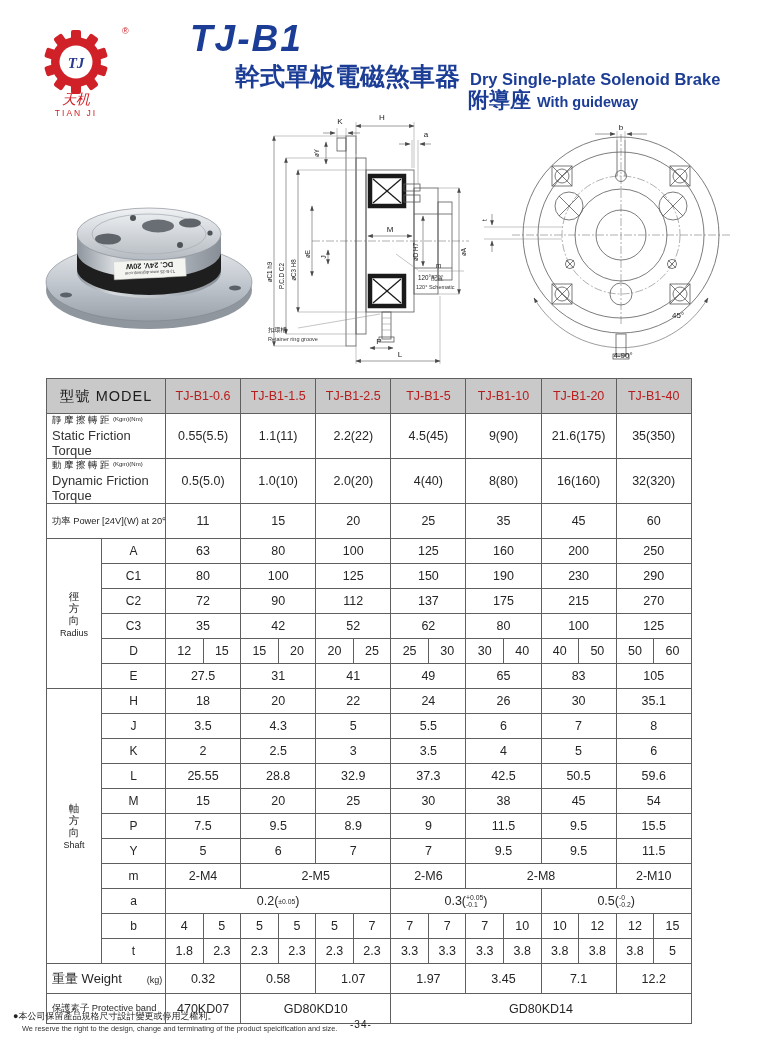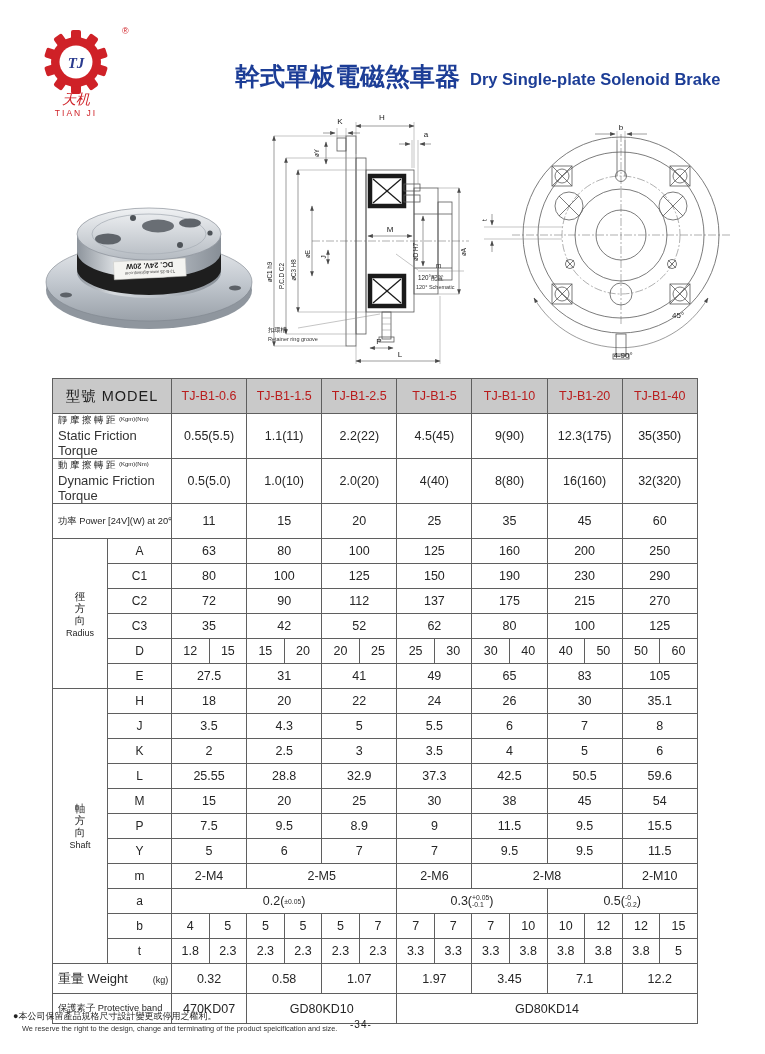--- a/index.html
+++ b/index.html
@@ -22,21 +22,21 @@
   .frontview{position:absolute;left:476px;top:120px;}
   .ln{stroke:#5a5a5a;stroke-width:0.8;fill:none;}
   .thin{stroke:#8a8a8a;stroke-width:0.5;fill:none;}
   .cl{stroke:#7a7a7a;stroke-width:0.6;fill:none;stroke-dasharray:8 2 2 2;}
   .dim{stroke:#5a5a5a;stroke-width:0.6;fill:none;marker-start:url(#ar);marker-end:url(#ar);}
   .dime{stroke:#5a5a5a;stroke-width:0.6;fill:none;marker-end:url(#ar);}
   .dl{font-family:"Liberation Sans",sans-serif;font-size:8px;fill:#222;}
   .dls{font-family:"Liberation Sans",sans-serif;font-size:6.3px;fill:#222;}
   .dlt{font-family:"Liberation Sans",sans-serif;font-size:5.5px;fill:#333;}
   
-  .spec{position:absolute;left:52px;top:378px;}
+  .spec{position:absolute;left:46px;top:378px;}
   table{border-collapse:collapse;table-layout:fixed;width:645px;border:1.5px solid #4a4a4a;}
   col.c-sec{width:55px;} col.c-dim{width:64px;} col.c-half{width:37.55px;}
   td,th{border:1px solid #5f5f5f;padding:0;text-align:center;vertical-align:middle;
         color:#262626;overflow:hidden;font-family:"Liberation Sans",sans-serif;}
   .rh th{height:34px;background:#c9c9c9;}
   th.mlabel{font-size:14.5px;font-weight:normal;letter-spacing:1px;color:#1d1d1d;}
   th.model{font-size:12.5px;font-weight:normal;color:#b91c1c;}
   .r38 td{height:38px;} .r34 td{height:34px;} .r24 td{height:24px;} .r29 td{height:29px;}
   td.val{font-size:12.5px;}
   td.dimcell{font-size:12px;}
@@ -81,22 +81,26 @@
       </g>
       <circle cx="64" cy="44" r="25" fill="#cf2127"></circle>
       <circle cx="64" cy="44" r="16.5" fill="#ffffff"></circle>
       <text x="64" y="50" text-anchor="middle" font-size="15" font-style="italic" font-weight="bold" fill="#2a3b8f" font-family="Liberation Serif, serif">TJ</text>
     </g>
     <text x="110" y="16" font-size="9" fill="#cf2127">®</text>
     <text x="64" y="86" text-anchor="middle" font-size="14" font-style="italic" fill="#cf2127" font-family="Liberation Serif, serif">天机</text>
     <text x="64" y="98" text-anchor="middle" font-size="8.5" letter-spacing="2" fill="#cf2127">TIAN JI</text>
   </svg>
 
+  <div class="model-title">TJ-B1</div>
   <div class="line2">
     <span class="zh">幹式單板電磁煞車器</span><span class="en">Dry Single-plate Solenoid Brake</span>
+  </div>
+  <div class="line3">
+    <span class="zh">附導座</span><span class="en">With guideway</span>
   </div>
 
   <svg class="photo" width="225" height="158" viewBox="0 0 225 158">
     <defs>
       <linearGradient id="g1" x1="0" y1="0" x2="0" y2="1">
         <stop offset="0" stop-color="#e9ebee"></stop>
           <stop offset="0.5" stop-color="#c2c8cf"></stop>
           <stop offset="1" stop-color="#9aa1a9"></stop>
       </linearGradient>
       <linearGradient id="g2" x1="0" y1="0" x2="1" y2="0">
@@ -324,21 +328,21 @@
           <tr class="r38">
             <td class="rowlabel" colspan="2">
               <div class="llzh"><span>靜摩擦轉距</span><span class="lunit">(Kgm)(Nm)</span></div>
               <div class="llen">Static Friction Torque</div>
             </td>
             <td class="val" colspan="2">0.55(5.5)</td>
             <td class="val" colspan="2">1.1(11)</td>
             <td class="val" colspan="2">2.2(22)</td>
             <td class="val" colspan="2">4.5(45)</td>
             <td class="val" colspan="2">9(90)</td>
-            <td class="val" colspan="2">12.3(175)</td>
+            <td class="val" colspan="2">21.6(175)</td>
             <td class="val" colspan="2">35(350)</td>
           </tr>
           <tr class="r38">
             <td class="rowlabel" colspan="2">
               <div class="llzh"><span>動摩擦轉距</span><span class="lunit">(Kgm)(Nm)</span></div>
               <div class="llen">Dynamic Friction Torque</div>
             </td>
             <td class="val" colspan="2">0.5(5.0)</td>
             <td class="val" colspan="2">1.0(10)</td>
             <td class="val" colspan="2">2.0(20)</td>

